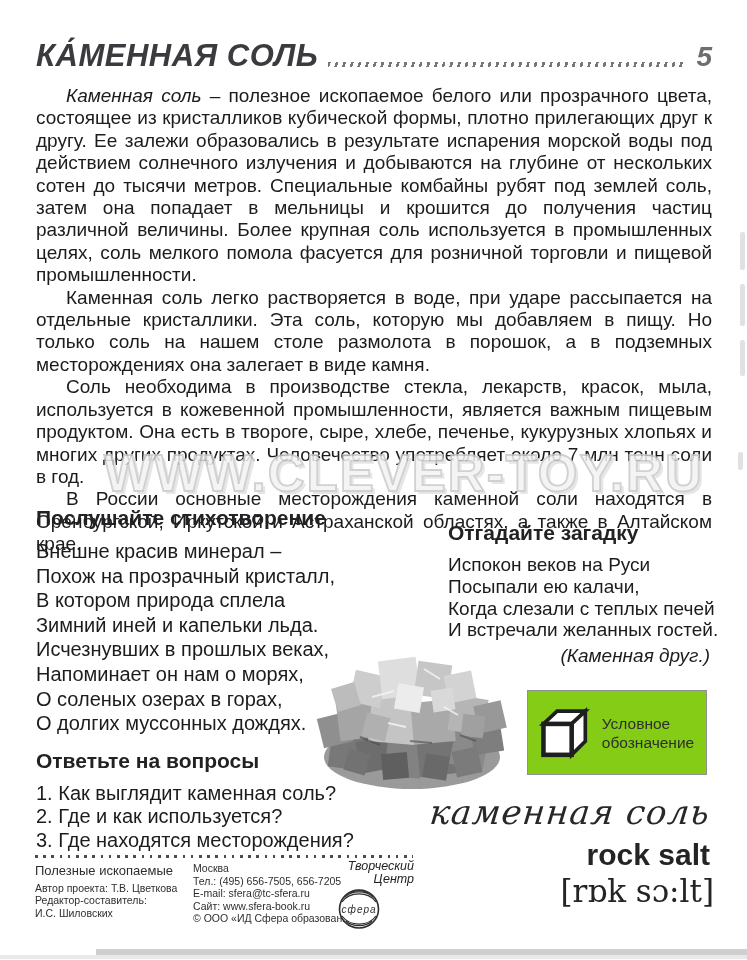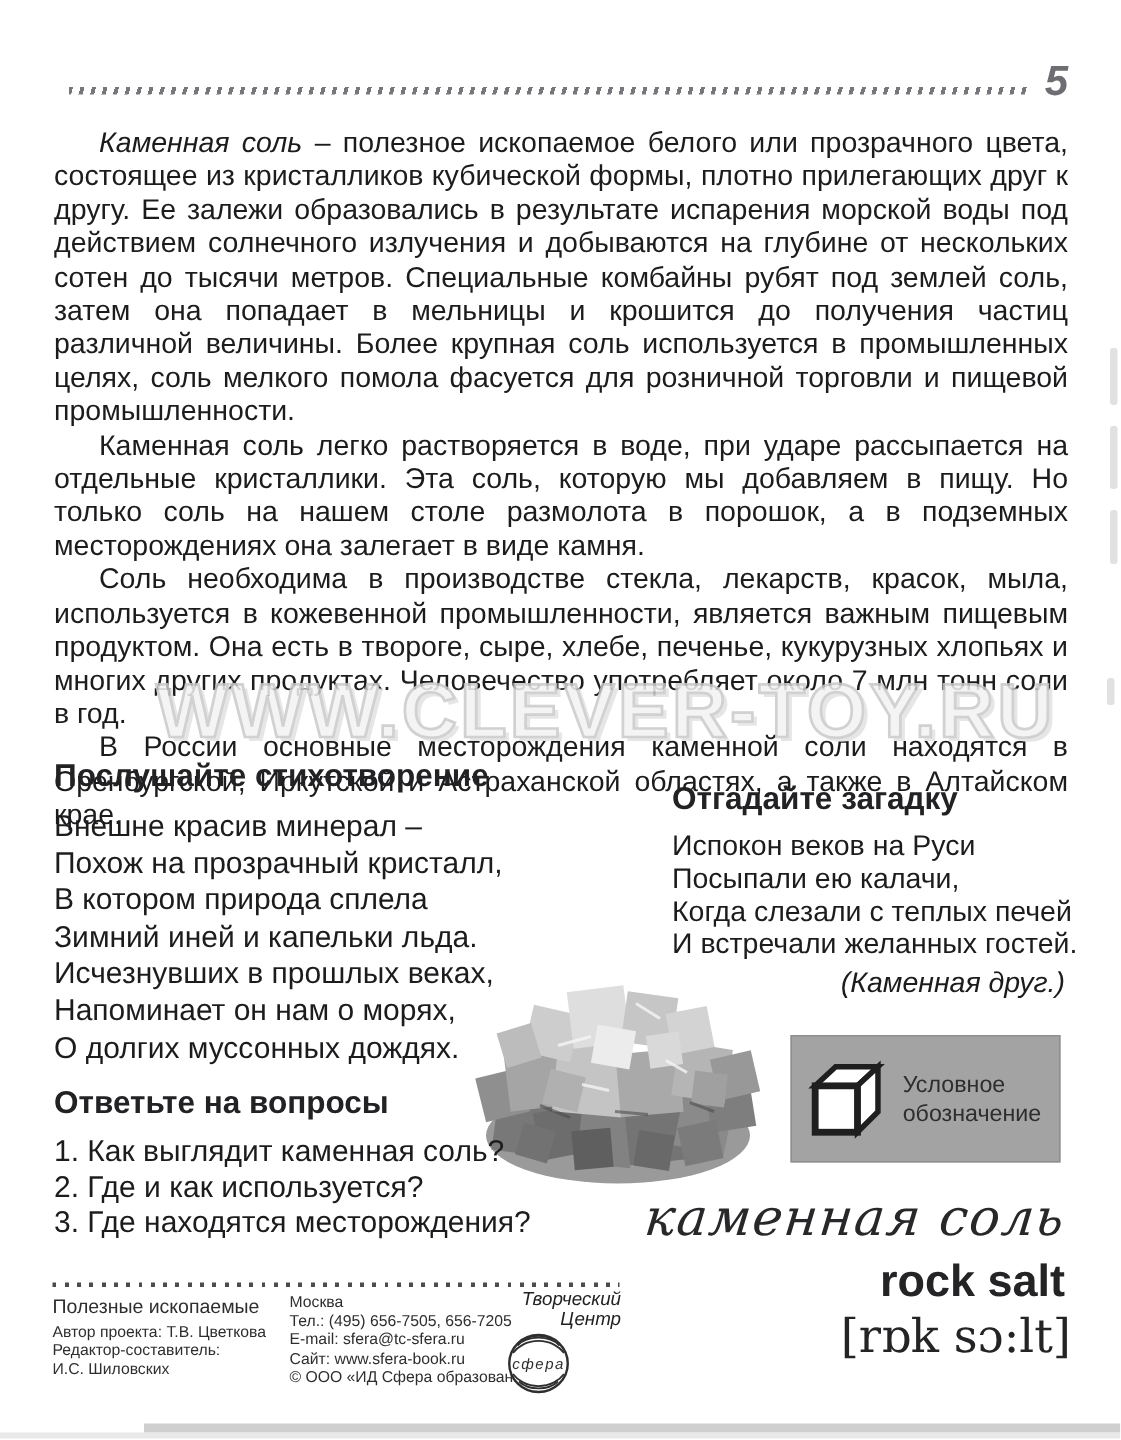--- a/index.html
+++ b/index.html
@@ -27,21 +27,21 @@
   .poem .line{font-size:20px;line-height:24.6px;white-space:nowrap;}
   .questions-block{margin-top:13px;}
   .questions .line{font-size:20px;line-height:23.6px;white-space:nowrap;}
   .right-col{position:absolute;left:448px;top:521px;width:266px;z-index:4;}
   .riddle .line{font-size:19px;line-height:21.8px;white-space:nowrap;}
   .riddle-answer{font-size:19px;font-style:italic;text-align:right;padding-right:4px;margin-top:4px;}
   
   .salt-photo{position:absolute;left:312px;top:645px;width:202px;height:152px;z-index:2;}
   
   .legend-box{position:absolute;left:527px;top:690px;width:158px;height:83px;border:1.5px solid #8f8f8f;
-    display:flex;align-items:center;padding:0 10px;gap:11px;background:#a3a3a3;z-index:4;}
+    display:flex;align-items:center;padding:0 10px;gap:11px;background:#84cc16;z-index:4;}
   .legend-label{font-size:15.5px;line-height:19px;color:#2e2e30;width:100px;}
   
   .cursive-term{position:absolute;right:37px;top:792px;font-family:"DejaVu Serif",serif;font-style:italic;
     font-size:34px;letter-spacing:1px;color:#28282a;white-space:nowrap;transform:skewX(-6deg);}
   .english-term{position:absolute;right:37px;top:838px;font-size:30px;font-weight:bold;color:#242426;white-space:nowrap;}
   .phonetic-term{position:absolute;right:33px;top:873px;font-family:"DejaVu Serif",serif;font-size:31px;color:#242426;white-space:nowrap;}
   
   .footer-divider{position:absolute;left:35px;top:855px;width:378px;height:3px;
     background:repeating-linear-gradient(to right,#4c4c4e 0 2.6px,transparent 2.6px 8.2px);}
   .footer-col1{position:absolute;left:35px;top:863px;width:155px;color:#2e2e30;}
@@ -60,20 +60,21 @@
   .em2{top:284px;height:42px;}
   .em3{top:340px;height:36px;}
   .em4{top:452px;height:18px;right:4px;}
 </style>
 </head>
 <body>
 
 <div class="page">
 
   <div class="title-row">
+    <span class="doc-title">КА́МЕННАЯ СОЛЬ</span>
     <span class="leader"></span>
     <span class="page-num">5</span>
   </div>
 
   <div class="body-text">
     <p><span class="lead-italic">Каменная соль</span><span> – полезное ископаемое белого или прозрачного цвета, состоящее из кристалликов кубической формы, плотно прилегающих друг к другу. Ее залежи образовались в результате испарения морской воды под действием солнечного излучения и добываются на глубине от нескольких сотен до тысячи метров. Специальные комбайны рубят под землей соль, затем она попадает в мельницы и крошится до получения частиц различной величины. Более крупная соль используется в промышленных целях, соль мелкого помола фасуется для розничной торговли и пищевой промышленности.</span></p>
     <p>Каменная соль легко растворяется в воде, при ударе рассыпается на отдельные кристаллики. Эта соль, которую мы добавляем в пищу. Но только соль на нашем столе размолота в порошок, а в подземных месторождениях она залегает в виде камня.</p>
     <p>Соль необходима в производстве стекла, лекарств, красок, мыла, используется в кожевенной промышленности, является важным пищевым продуктом. Она есть в твороге, сыре, хлебе, печенье, кукурузных хлопьях и многих других продуктах. Человечество употребляет около 7 млн тонн соли в год.</p>
     <p>В России основные месторождения каменной соли находятся в Оренбургской, Иркутской и Астраханской областях, а также в Алтайском крае.</p>
   </div>
@@ -82,20 +83,21 @@
 
   <div class="left-col">
     <h3 class="col-heading">Послушайте стихотворение</h3>
     <div class="poem">
       <div class="line">Внешне красив минерал –</div>
       <div class="line">Похож на прозрачный кристалл,</div>
       <div class="line">В котором природа сплела</div>
       <div class="line">Зимний иней и капельки льда.</div>
       <div class="line">Исчезнувших в прошлых веках,</div>
       <div class="line">Напоминает он нам о морях,</div>
+      <div class="line">О соленых озерах в горах,</div>
       <div class="line">О долгих муссонных дождях.</div>
     </div>
     <div class="questions-block">
       <h3 class="col-heading">Ответьте на вопросы</h3>
       <div class="questions">
         <div class="line">1. Как выглядит каменная соль?</div>
         <div class="line">2. Где и как используется?</div>
         <div class="line">3. Где находятся месторождения?</div>
       </div>
     </div>

